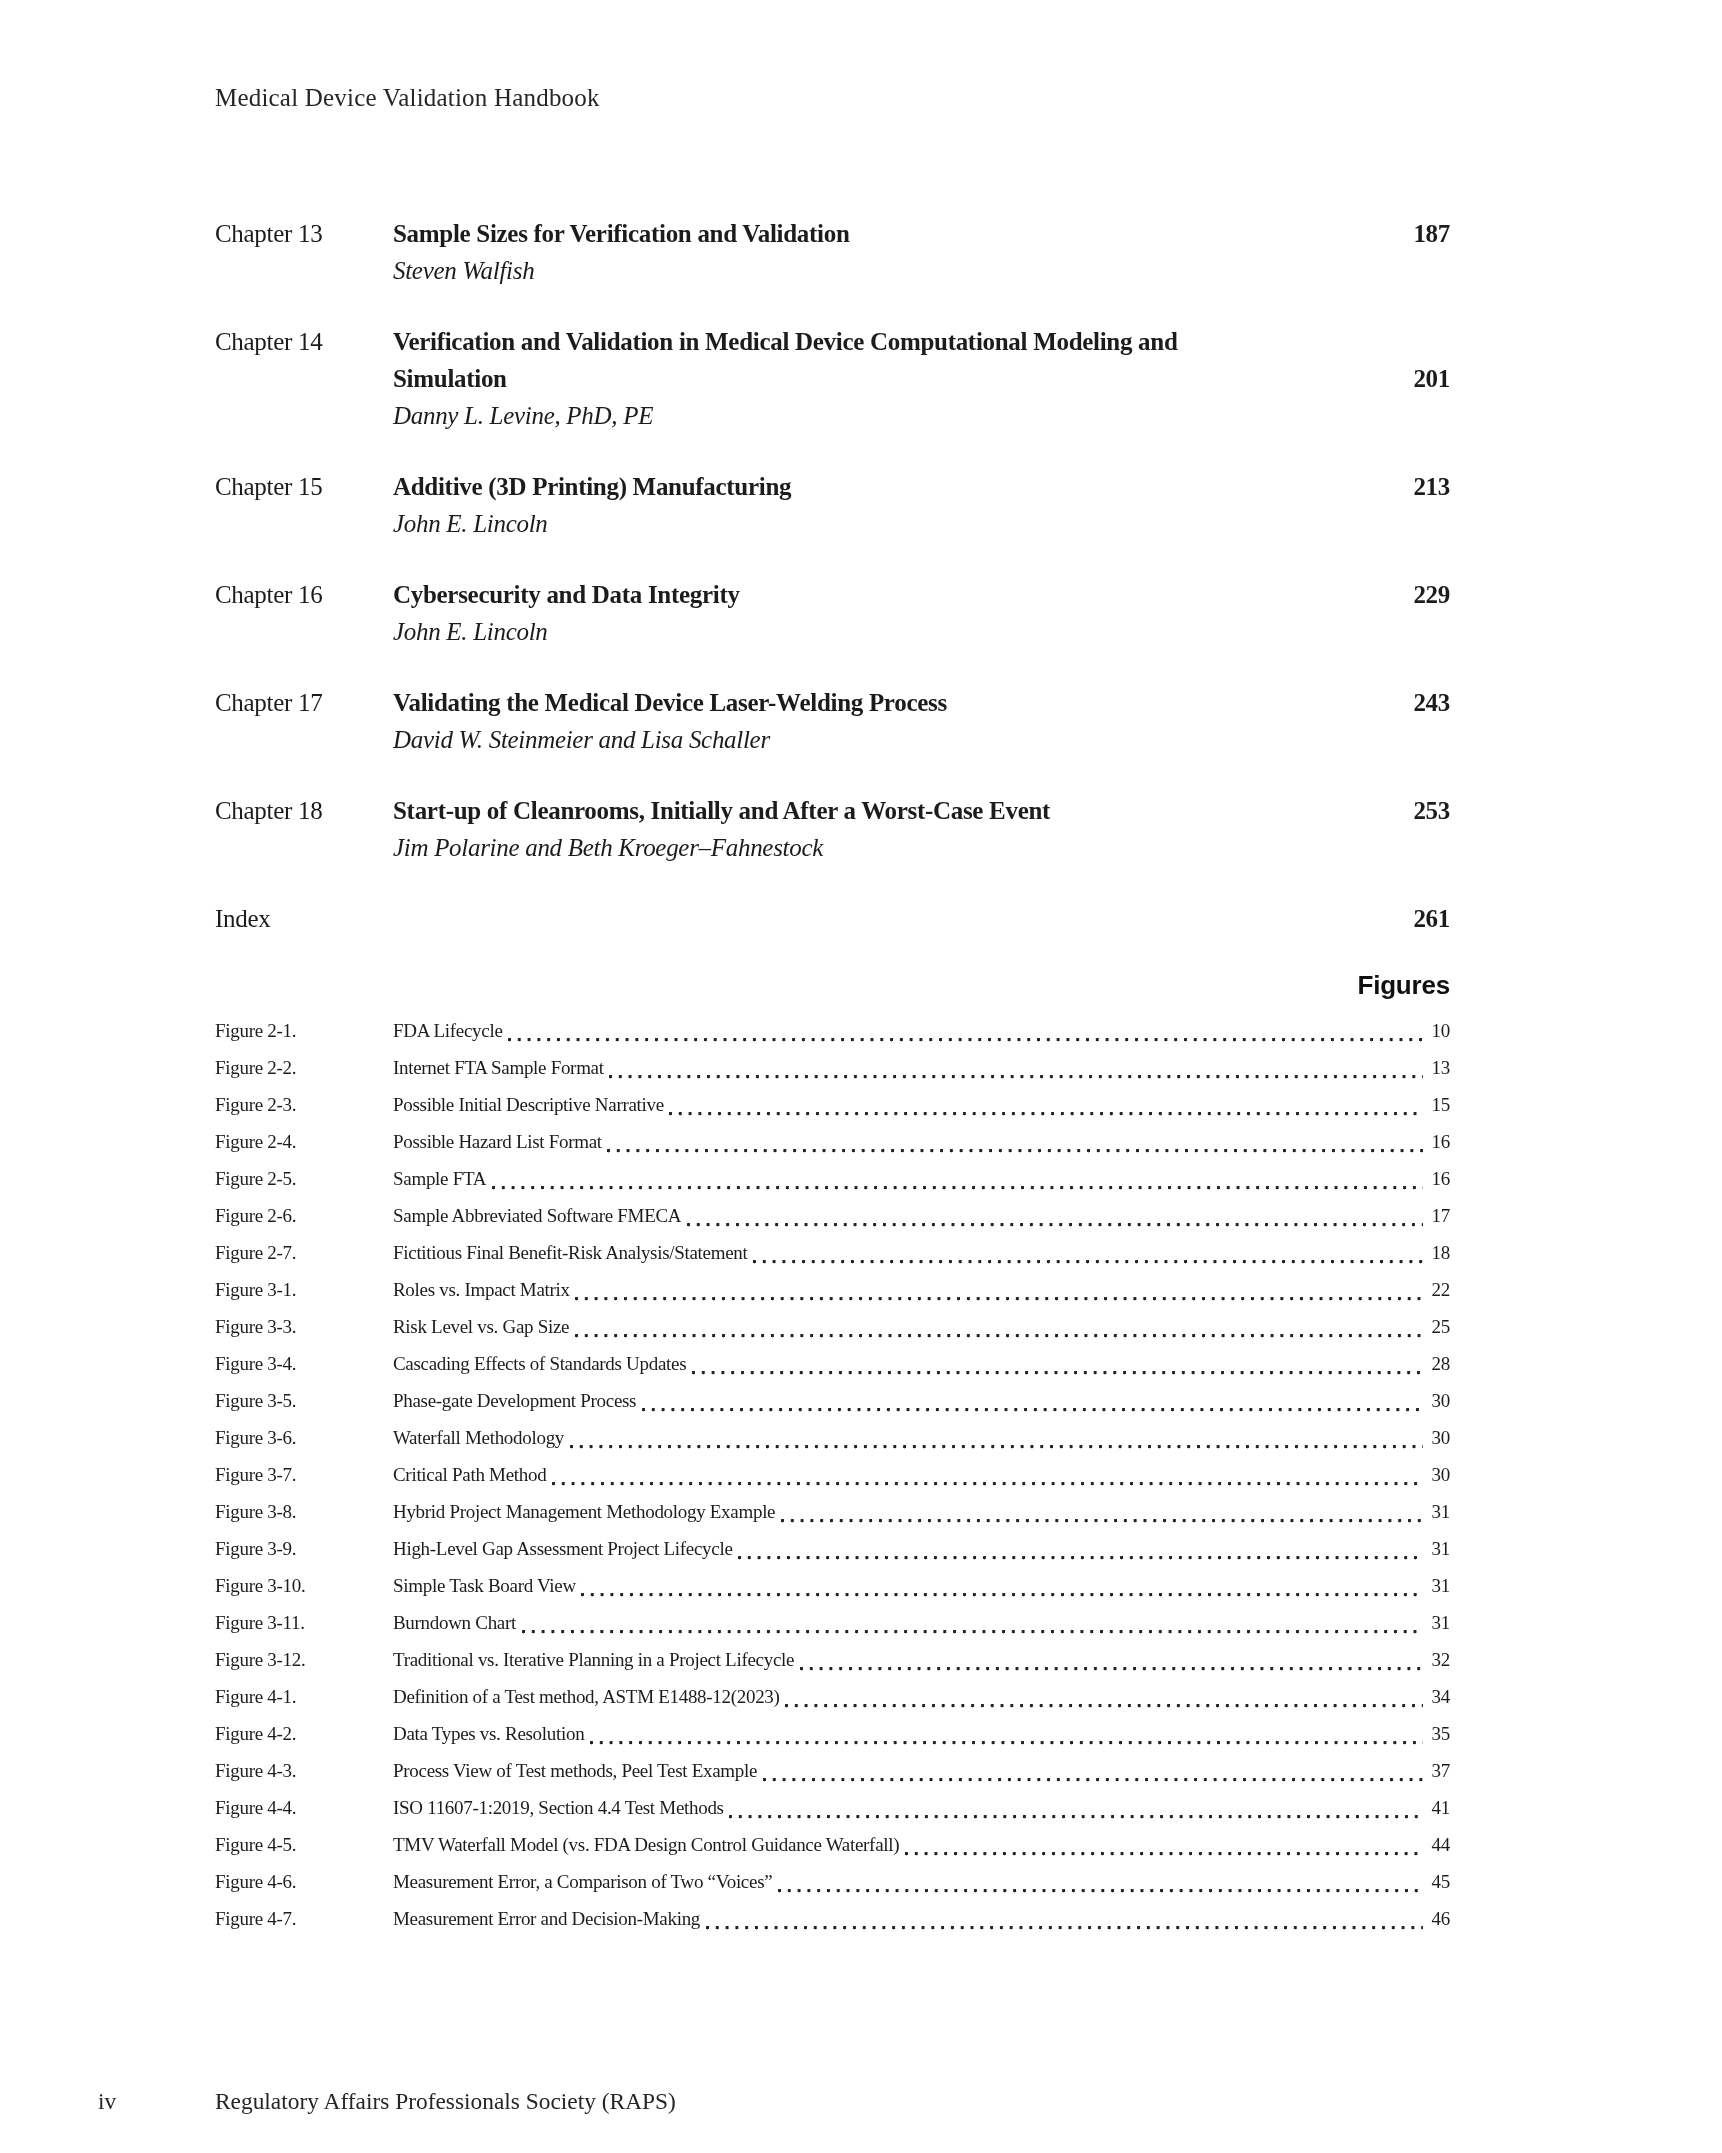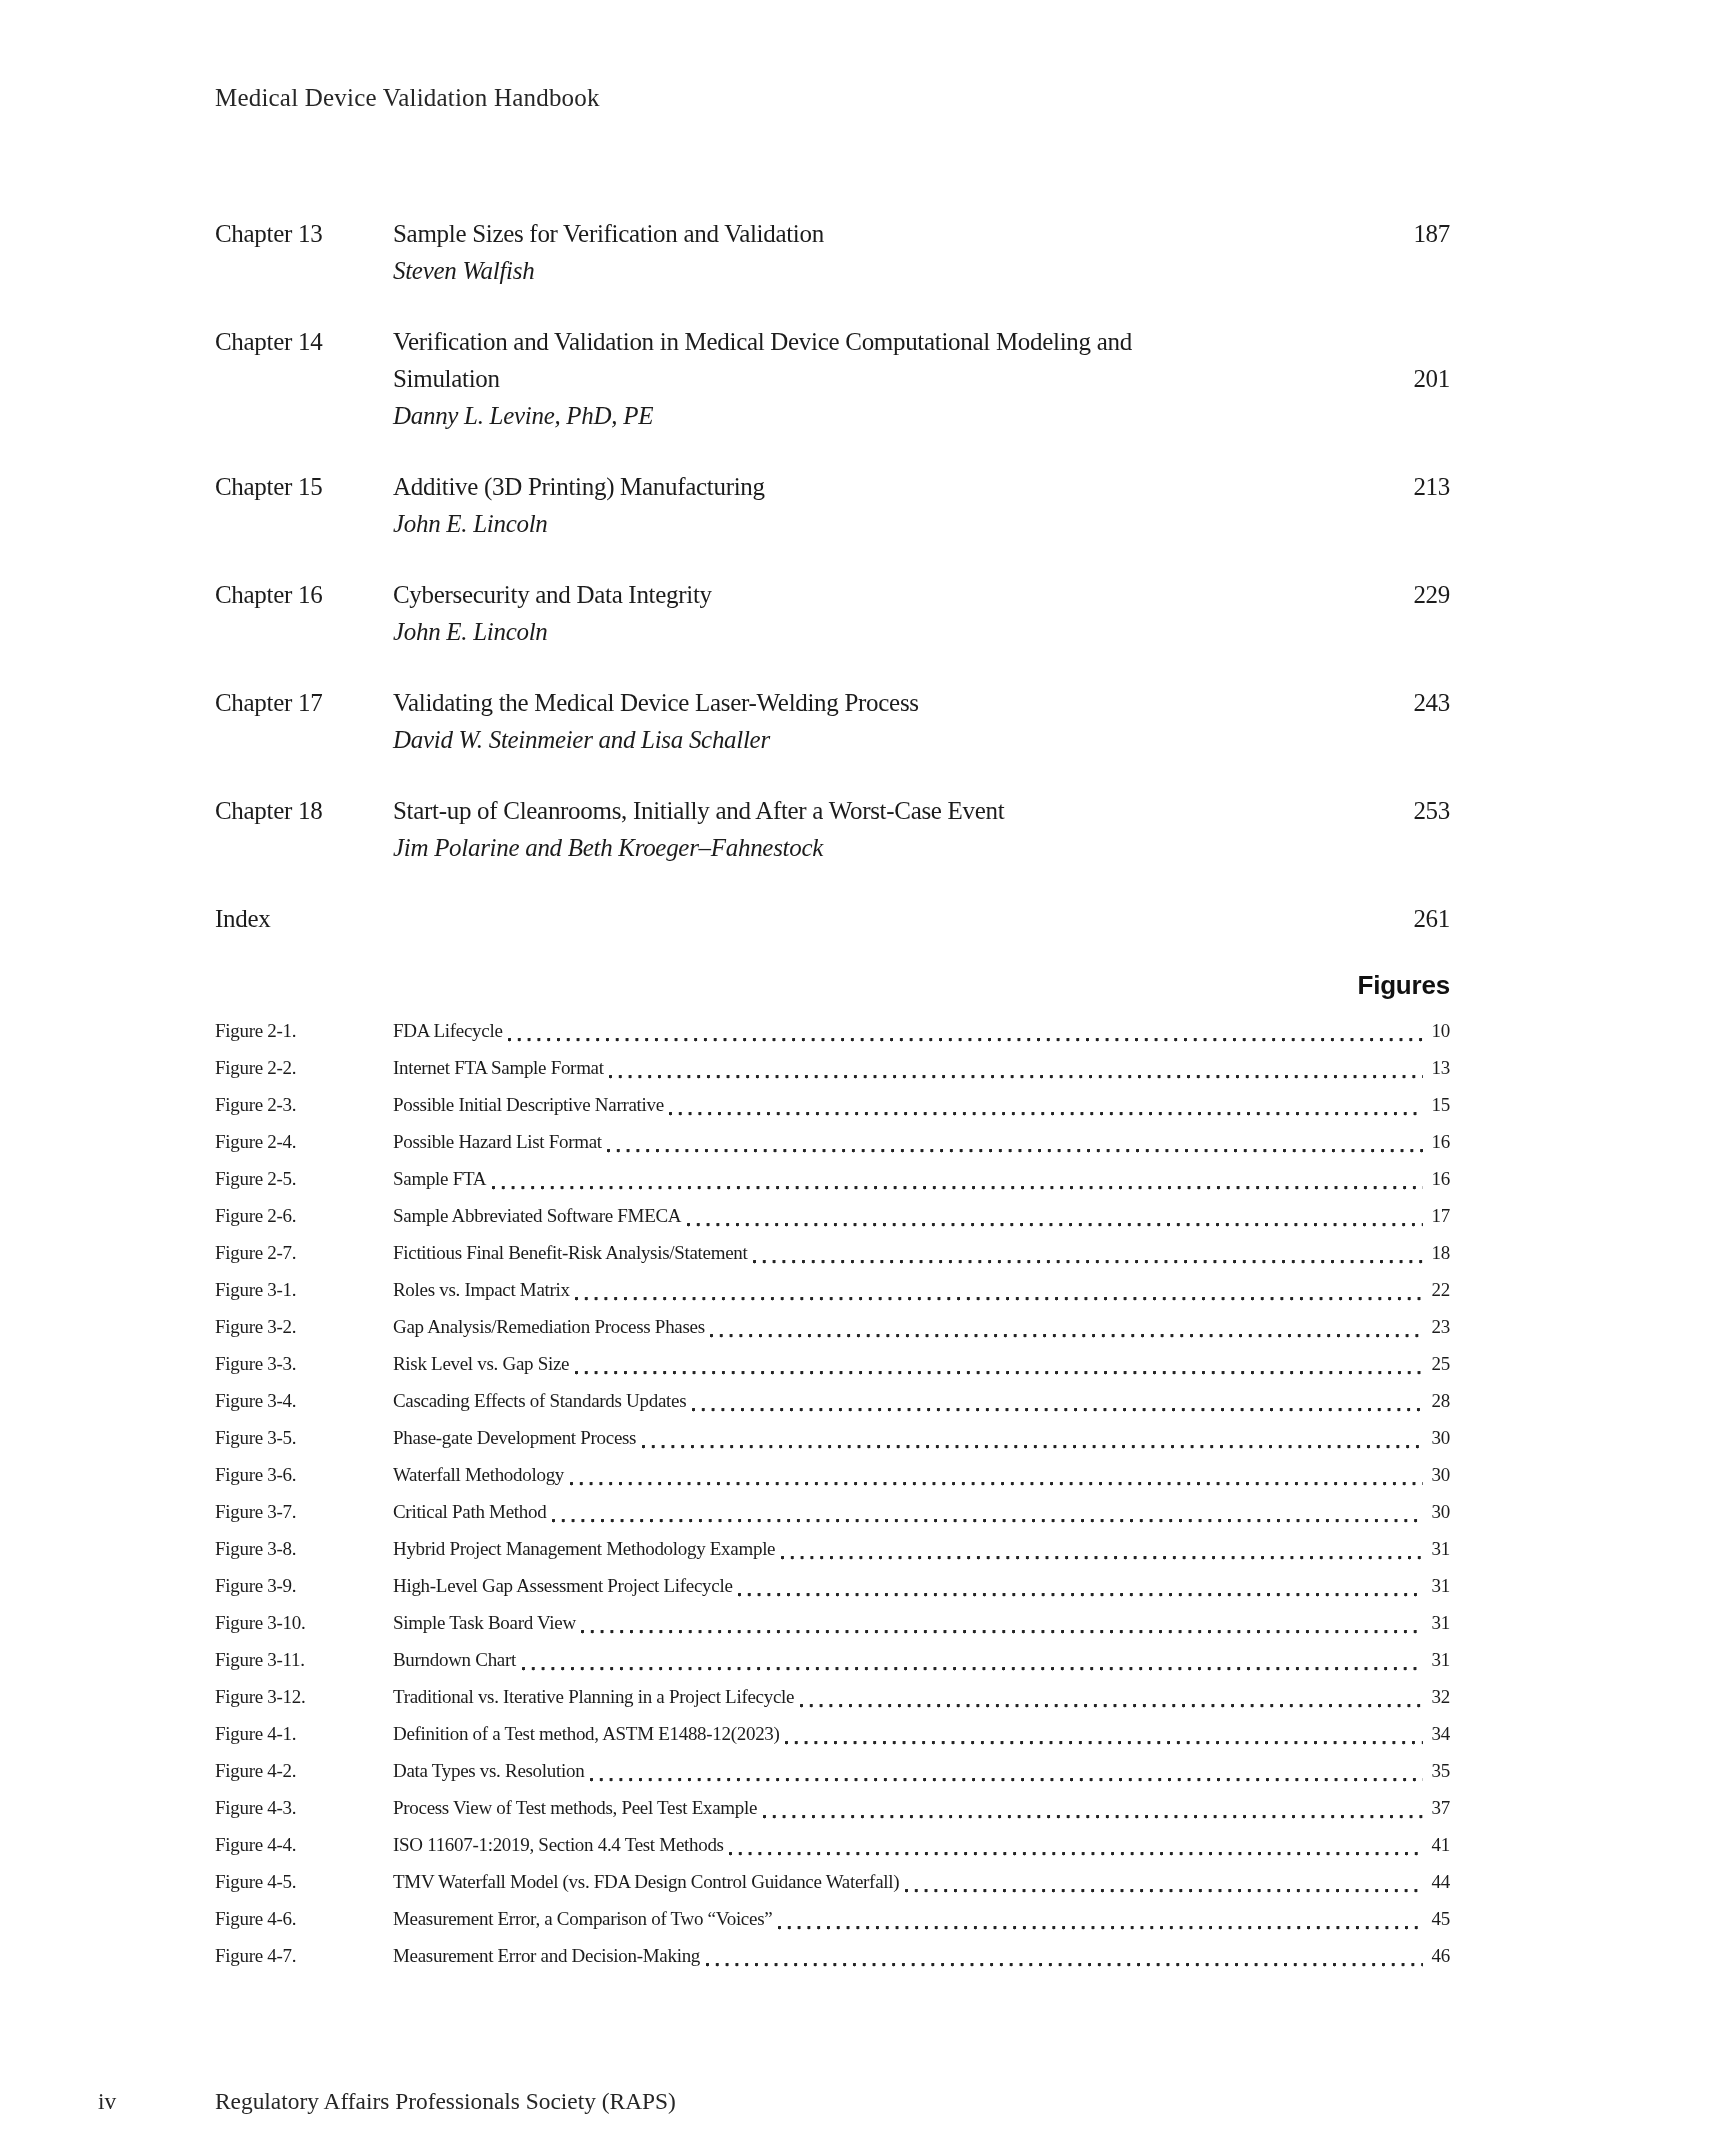--- a/index.html
+++ b/index.html
@@ -10,21 +10,21 @@
   .running-header{
     position:absolute;left:215px;top:79px;
     font-size:25px;line-height:37px;letter-spacing:0.2px;color:#262626;white-space:nowrap;text-align:center;
   }
   .content{
     position:absolute;left:215px;top:215px;width:1235px;letter-spacing:-0.3px;
   }
   .entry{display:flex;margin-bottom:34px;font-size:25px;line-height:37px;}
   .label{flex:0 0 178px;width:178px;white-space:nowrap;}
   .body{flex:1 1 auto;min-width:0;}
-  .line{display:flex;align-items:center;}
+  .line{display:flex;align-items:center;font-weight:bold;}
   .t{white-space:nowrap;}
   .page-num{white-space:nowrap;}
   .dots{
     flex:1 1 auto;min-width:13px;margin:0 8.4px 0 5.6px;
     background-image:radial-gradient(circle at 1.5px 1.5px,#222222 1.4px,transparent 1.9px);
     background-size:9.8px 3.7px;background-repeat:repeat-x;
     background-position:left calc(100% - 7.5px);
   }
   .author{font-style:italic;}
   .figures-heading{
@@ -197,26 +197,20 @@
   </div>
 
 
   <div class="fig">
     <span class="label">Figure 3-1.</span>
     <span class="t">Roles vs. Impact Matrix</span>
     <span class="dots"></span>
     <span class="page-num">22</span>
   </div>
 
-  <div class="fig">
-    <span class="label">Figure 3-2.</span>
-    <span class="t">Gap Analysis/Remediation Process Phases</span>
-    <span class="dots"></span>
-    <span class="page-num">23</span>
-  </div>
 
   <div class="fig">
     <span class="label">Figure 3-3.</span>
     <span class="t">Risk Level vs. Gap Size</span>
     <span class="dots"></span>
     <span class="page-num">25</span>
   </div>
 
   <div class="fig">
     <span class="label">Figure 3-4.</span>

